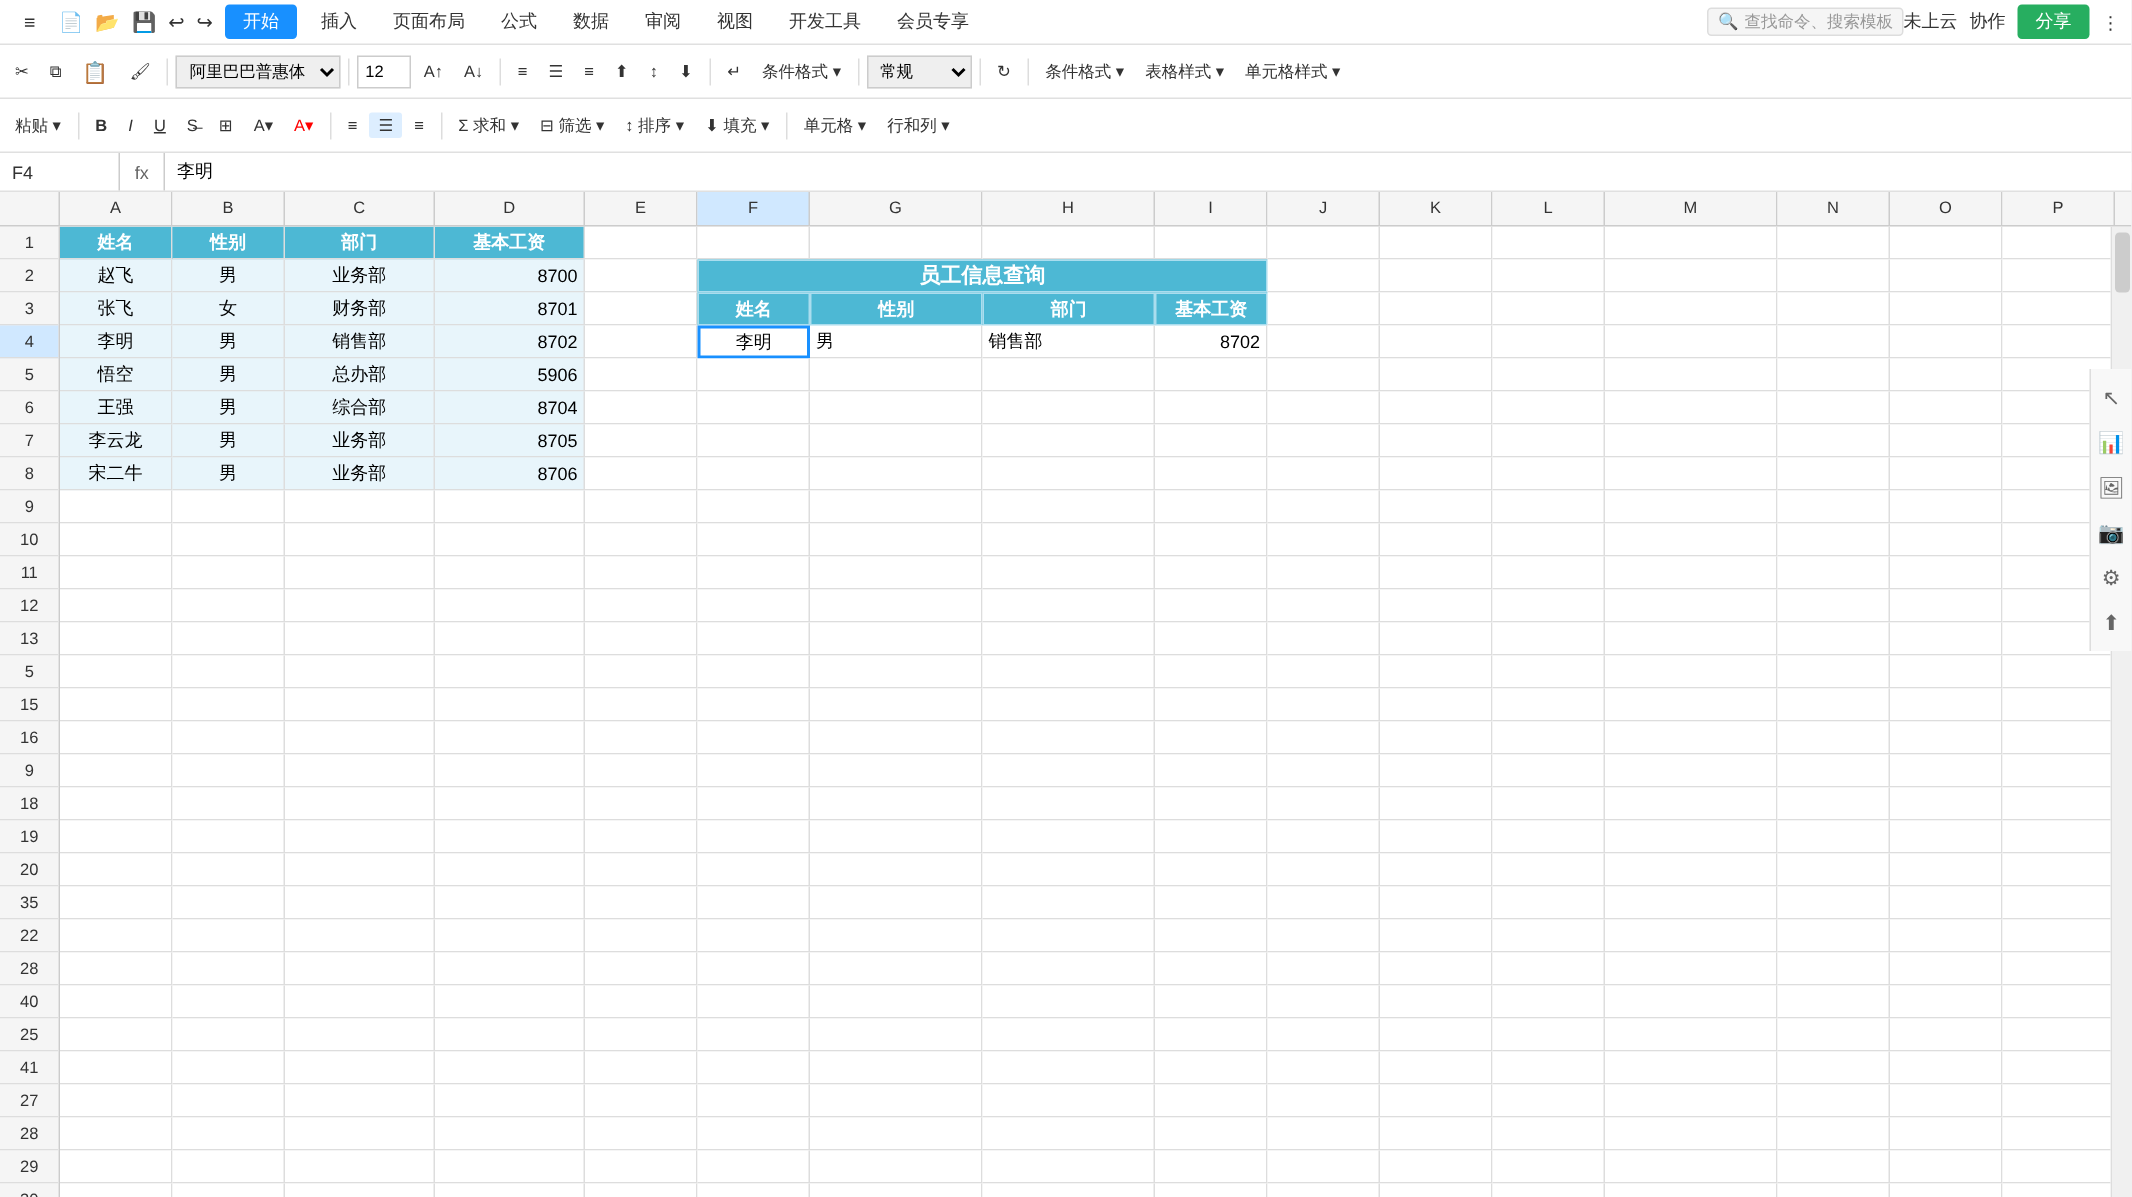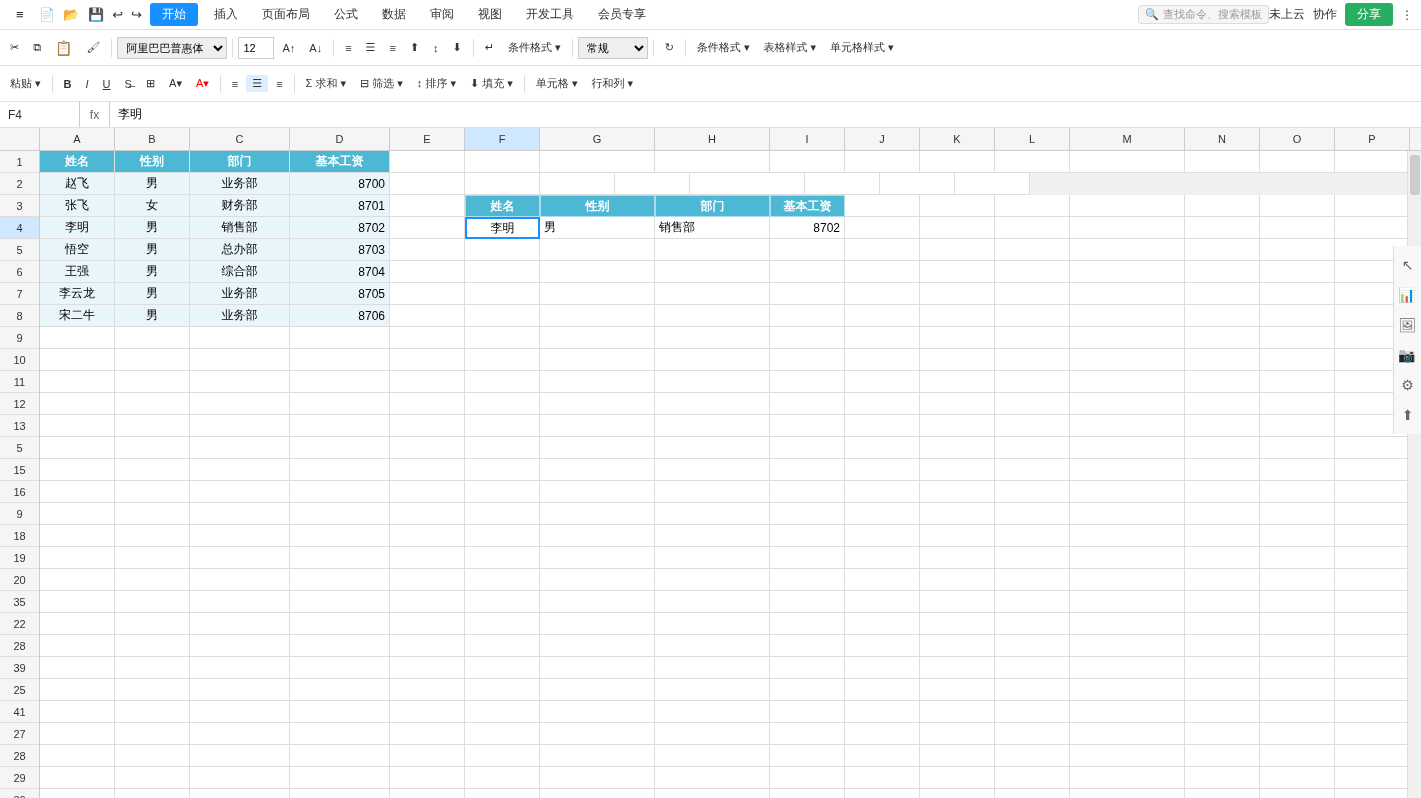--- a/index.html
+++ b/index.html
@@ -341,21 +341,21 @@
         <div class="row-header">5</div>
         <div class="row-header">15</div>
         <div class="row-header">16</div>
         <div class="row-header">9</div>
         <div class="row-header">18</div>
         <div class="row-header">19</div>
         <div class="row-header">20</div>
         <div class="row-header">35</div>
         <div class="row-header">22</div>
         <div class="row-header">28</div>
-        <div class="row-header">39</div>
+        <div class="row-header">40</div>
         <div class="row-header">25</div>
         <div class="row-header">41</div>
         <div class="row-header">27</div>
         <div class="row-header">28</div>
         <div class="row-header">29</div>
         <div class="row-header">30</div>
 
       </div>
 
       <div class="grid-content">
@@ -380,20 +380,21 @@
           <div class="grid-cell" style="width:75px;"></div>
         </div>
 
         <div class="grid-row">
           <div class="grid-cell data-cell center-cell" style="width:75px;">赵飞</div>
           <div class="grid-cell data-cell center-cell" style="width:75px;">男</div>
           <div class="grid-cell data-cell center-cell" style="width:100px;">业务部</div>
           <div class="grid-cell data-cell num-cell" style="width:100px;">8700</div>
           <div class="grid-cell" style="width:75px;"></div>
 
+          <div class="grid-cell title-cell" style="width:380px; border:1px solid #aaddee;">员工信息查询</div>
 
           <div class="grid-cell" style="width:75px;"></div>
           <div class="grid-cell" style="width:75px;"></div>
           <div class="grid-cell" style="width:75px;"></div>
           <div class="grid-cell" style="width:115px;"></div>
           <div class="grid-cell" style="width:75px;"></div>
           <div class="grid-cell" style="width:75px;"></div>
           <div class="grid-cell" style="width:75px;"></div>
         </div>
 
@@ -433,21 +434,21 @@
           <div class="grid-cell" style="width:115px;"></div>
           <div class="grid-cell" style="width:75px;"></div>
           <div class="grid-cell" style="width:75px;"></div>
           <div class="grid-cell" style="width:75px;"></div>
         </div>
 
         <div class="grid-row">
           <div class="grid-cell data-cell center-cell" style="width:75px;">悟空</div>
           <div class="grid-cell data-cell center-cell" style="width:75px;">男</div>
           <div class="grid-cell data-cell center-cell" style="width:100px;">总办部</div>
-          <div class="grid-cell data-cell num-cell" style="width:100px;">8703</div>
+          <div class="grid-cell data-cell num-cell" style="width:100px;">5906</div>
           <div class="grid-cell" style="width:75px;"></div>
           <div class="grid-cell" style="width:75px;"></div>
           <div class="grid-cell" style="width:115px;"></div>
           <div class="grid-cell" style="width:115px;"></div>
           <div class="grid-cell" style="width:75px;"></div>
           <div class="grid-cell" style="width:75px;"></div>
           <div class="grid-cell" style="width:75px;"></div>
           <div class="grid-cell" style="width:75px;"></div>
           <div class="grid-cell" style="width:115px;"></div>
           <div class="grid-cell" style="width:75px;"></div>

